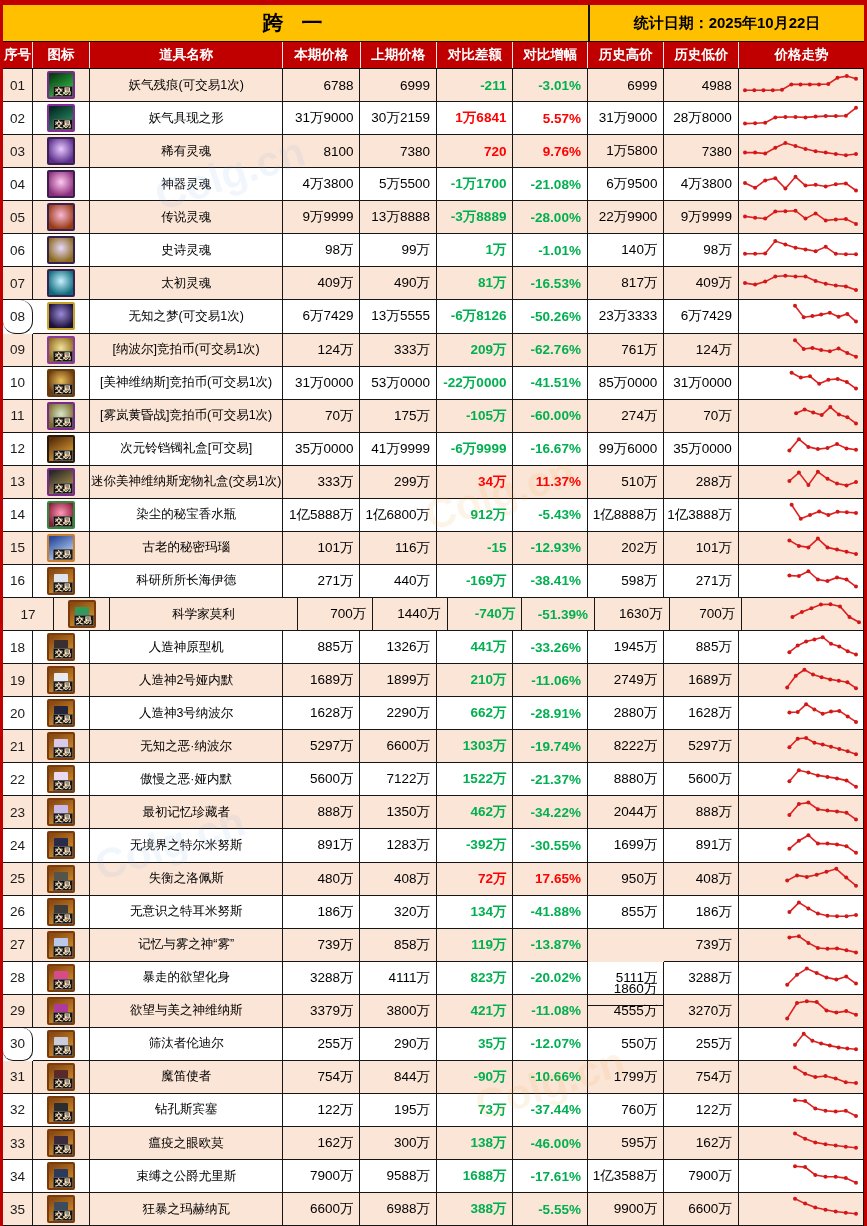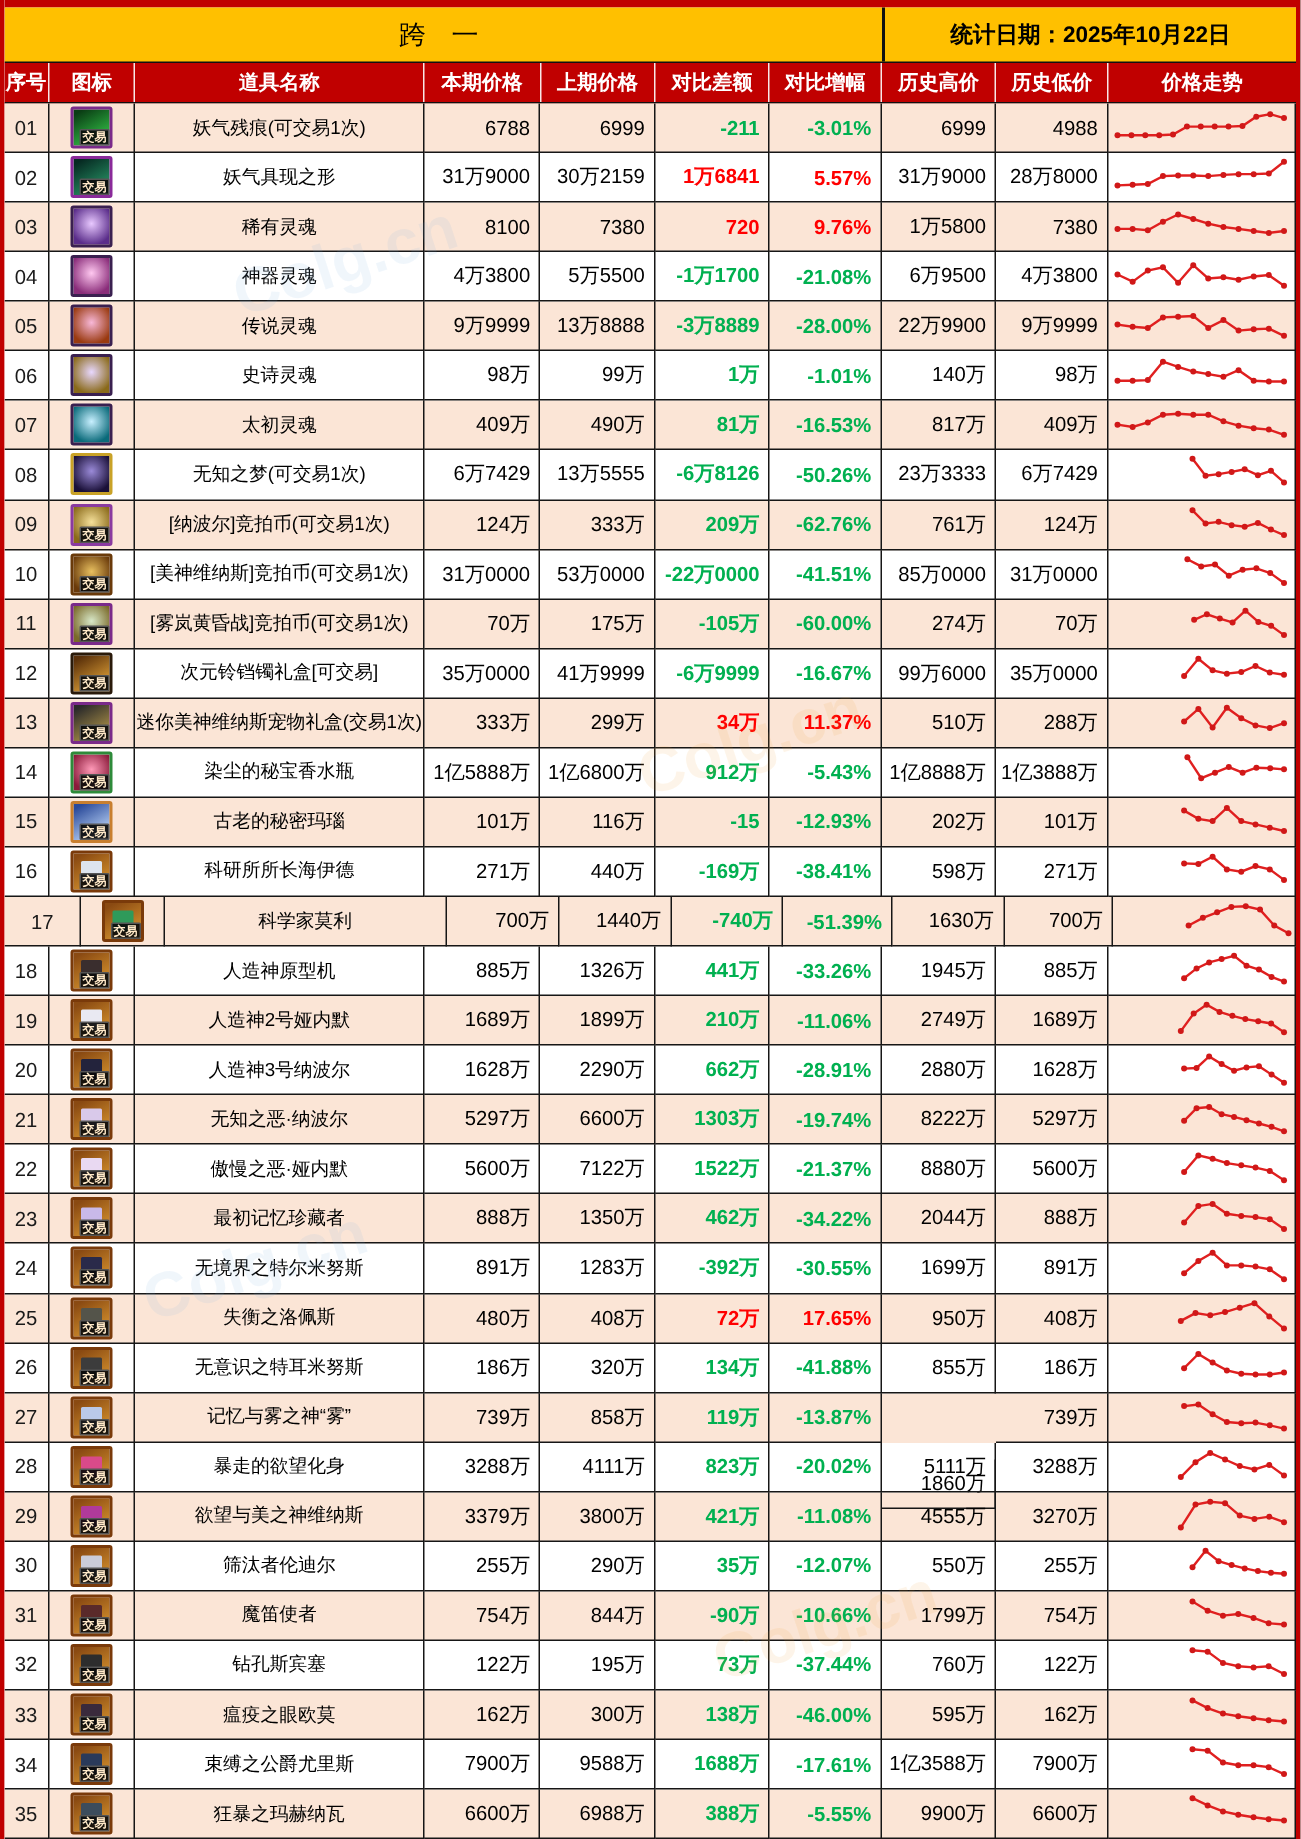--- a/index.html
+++ b/index.html
@@ -11,21 +11,21 @@
     overflow:hidden;
     box-sizing:border-box;
     border-left:3px solid #c00000;
     border-right:3px solid #c00000;
   }
   .strip{height:5px;background:#c00000;}
   
   .titleband{height:36px;background:#ffc000;display:flex;border-bottom:1px solid #111;}
   .title-left{width:585px;display:flex;align-items:center;justify-content:center;border-right:2px solid #111;}
   .title-right{flex:1;display:flex;align-items:center;justify-content:center;}
-  .sheet-title{font-size:18px;font-weight:normal;color:#000;letter-spacing:6px;}
+  .sheet-title{font-size:21px;font-weight:bold;color:#000;letter-spacing:6px;}
   .stat-date{font-size:15px;font-weight:bold;color:#000;}
   
   .colhead{display:flex;background:#c00000;height:26px;border-bottom:1px solid #111;}
   .colhead .hc{
     display:flex;align-items:center;justify-content:center;
     color:#fff;font-weight:bold;font-size:13.5px;
     border-right:1px solid rgba(255,255,255,.9);
     box-sizing:border-box;white-space:nowrap;
   }
   .colhead .hc:last-child{border-right:none;}
@@ -420,21 +420,21 @@
             <circle cx="66.5" cy="9.5" r="2" fill="#d01818"></circle>
             <circle cx="76.6" cy="13.9" r="2" fill="#d01818"></circle>
             <circle cx="86.7" cy="16.8" r="2" fill="#d01818"></circle>
             <circle cx="96.8" cy="18.5" r="2" fill="#d01818"></circle>
             <circle cx="106.9" cy="19.4" r="2" fill="#d01818"></circle>
             <circle cx="117.0" cy="22.9" r="2" fill="#d01818"></circle>
           </svg>
         </div>
       </div>
       <div class="row even">
-        <div class="c center" style="width: 30px;">
+        <div class="c center" style="width: 30px; border-radius: 13px;">
           <span class="num">08</span>
         </div>
         <div class="c center" style="width: 58px;">
           <div class="icon" style="border: 2px solid rgb(201, 162, 39); background: radial-gradient(circle at 50% 42%, rgb(154, 138, 216) 0%, rgb(26, 16, 56) 78%);"></div>
         </div>
         <div class="c center" style="width: 194px;">
           <span class="iname">无知之梦(可交易1次)</span>
         </div>
         <div class="c right" style="width: 78px;">
           <span class="price">6万7429</span>
@@ -1404,21 +1404,21 @@
             <circle cx="67.8" cy="6.2" r="2" fill="#d01818"></circle>
             <circle cx="77.7" cy="7.1" r="2" fill="#d01818"></circle>
             <circle cx="87.5" cy="15.4" r="2" fill="#d01818"></circle>
             <circle cx="97.3" cy="17.6" r="2" fill="#d01818"></circle>
             <circle cx="107.2" cy="16.1" r="2" fill="#d01818"></circle>
             <circle cx="117.0" cy="19.8" r="2" fill="#d01818"></circle>
           </svg>
         </div>
       </div>
       <div class="row even">
-        <div class="c center" style="width: 30px;">
+        <div class="c center" style="width: 30px; border-radius: 10px;">
           <span class="num">30</span>
         </div>
         <div class="c center" style="width: 58px;">
           <div class="icon" style="border: 2px solid rgb(122, 58, 10); background: linear-gradient(150deg, rgb(138, 74, 18) 10%, rgb(216, 149, 47) 90%);">
             <div class="inner" style="background: rgb(202, 204, 217);"></div>
             <span class="badge">交易</span>
           </div>
         </div>
         <div class="c center" style="width: 194px;">
           <span class="iname">筛汰者伦迪尔</span>

